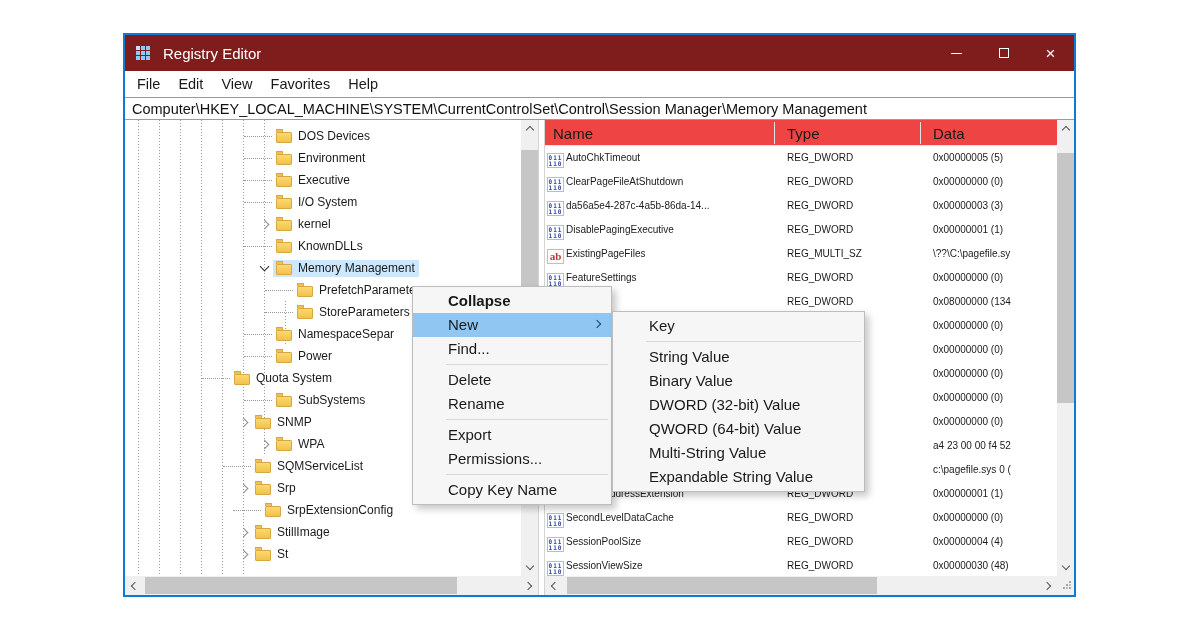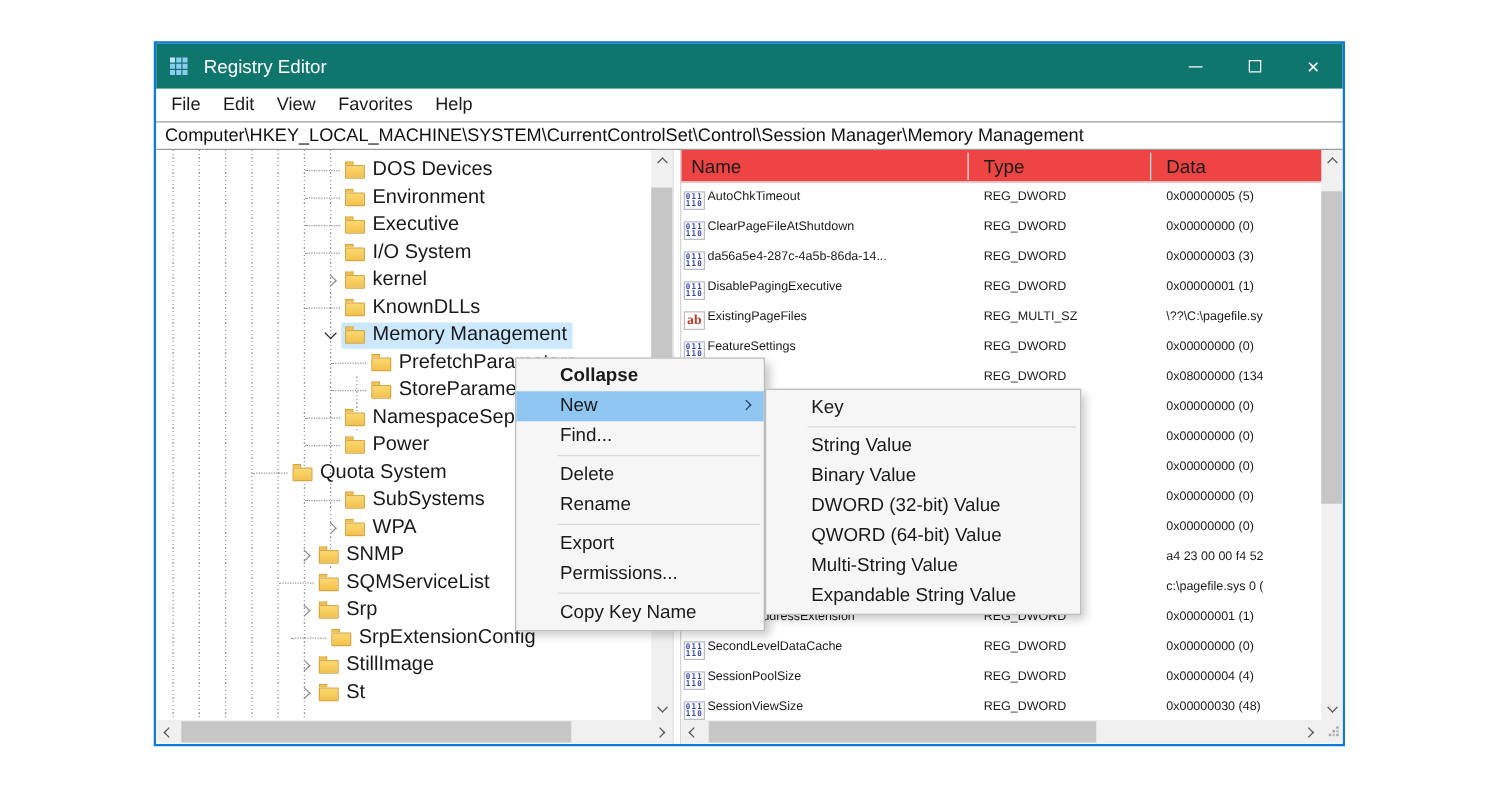--- a/index.html
+++ b/index.html
@@ -3,21 +3,21 @@
 <meta charset="utf-8">
 <style>
   html,body{margin:0;padding:0;background:#ffffff;}
   *{box-sizing:border-box;}
   .canvas{position:relative;width:1200px;height:628px;background:#fff;overflow:hidden;
           font-family:"Liberation Sans",sans-serif;color:#1a1a1a;}
   
   .window{position:absolute;left:123px;top:33px;width:953px;height:564px;
           border:2px solid #0c7bd8;background:#fff;display:flex;flex-direction:column;}
   
-  .titlebar{height:36px;background:#0f766e;display:flex;align-items:center;color:#fff;flex:0 0 36px;}
+  .titlebar{height:36px;background:#7f1d1d;display:flex;align-items:center;color:#fff;flex:0 0 36px;}
   .appicon{width:15px;height:15px;margin-left:11px;display:grid;grid-template-columns:repeat(3,4px);
            grid-template-rows:repeat(3,4px);gap:1px;}
   .appicon i{background:#8ecbf2;}
   .appicon i:nth-child(1){background:#bfe3f8;}
   .title{margin-left:12px;font-size:15px;}
   .wctrls{margin-left:auto;display:flex;height:100%;}
   .wbtn{width:47px;height:100%;display:flex;align-items:center;justify-content:center;}
   .glyph-min{width:11px;height:1px;background:#fff;}
   .glyph-max{width:10px;height:10px;border:1px solid #fff;}
   .glyph-close{font-size:17px;color:#fff;line-height:1;}
@@ -44,21 +44,21 @@
   .chev.right{transform:rotate(-45deg);}
   .chev.down{border-color:#2b2b2b;transform:rotate(45deg);margin-top:-3px;}
   .stub{position:absolute;left:-11px;top:50%;width:28px;height:0;
         border-top:1px dotted #9a9a9a;}
   .node{display:flex;align-items:center;gap:6px;padding:1px 4px 2px 3px;}
   .node.selected{background:#cce8ff;}
   .folder{position:relative;width:16px;height:11px;background:linear-gradient(#fcd96e,#f2c14f);
           border:1px solid #d9a73f;border-radius:1px;flex:0 0 16px;margin-top:3px;}
   .folder .ftab{position:absolute;left:-1px;top:-4px;width:7px;height:3px;background:#eec257;
           border:1px solid #d9a73f;border-bottom:none;border-radius:1px 1px 0 0;}
-  .tlabel{font-size:16px;text-align:right;}
+  .tlabel{font-size:12px;text-align:right;}
   
   .list-header{position:absolute;left:0;top:0;right:0;height:26px;border-bottom:1px solid #e6e6e6;background:#ef4444;}
   .hcol{position:absolute;top:5px;font-size:15px;color:#1a1a1a;}
   .hc-name{left:8px;} .hc-type{left:242px;} .hc-data{left:388px;}
   .hsep{position:absolute;top:2px;height:22px;width:1px;background:#e2e2e2;}
   .hsep1{left:229px;} .hsep2{left:375px;}
   .list-rows{position:absolute;left:0;top:29px;right:0;bottom:19px;overflow:hidden;}
   .list-row{position:relative;height:24px;white-space:nowrap;}
   .cell{position:absolute;top:3px;font-size:10px;}
   .cell-name{left:21px;width:208px;overflow:hidden;}
@@ -291,40 +291,40 @@
                 <span class="slot">
                   <i class="stub"></i>
                 </span>
                 <span class="node">
                   <span class="folder">
                     <i class="ftab"></i>
                   </span>
                   <span class="tlabel">SubSystems</span>
                 </span>
               </div>
-              <div class="tree-row" style="padding-left: 130px;">
+              <div class="tree-row" style="padding-left: 109px;">
                 <span class="slot">
                   <i class="chev right"></i>
                 </span>
                 <span class="node">
                   <span class="folder">
                     <i class="ftab"></i>
                   </span>
+                  <span class="tlabel">SNMP</span>
+                </span>
+              </div>
+              <div class="tree-row" style="padding-left: 130px;">
+                <span class="slot">
+                  <i class="chev right"></i>
+                </span>
+                <span class="node">
+                  <span class="folder">
+                    <i class="ftab"></i>
+                  </span>
                   <span class="tlabel">WPA</span>
-                </span>
-              </div>
-              <div class="tree-row" style="padding-left: 109px;">
-                <span class="slot">
-                  <i class="chev right"></i>
-                </span>
-                <span class="node">
-                  <span class="folder">
-                    <i class="ftab"></i>
-                  </span>
-                  <span class="tlabel">SNMP</span>
                 </span>
               </div>
               <div class="tree-row" style="padding-left: 109px;">
                 <span class="slot">
                   <i class="stub"></i>
                 </span>
                 <span class="node">
                   <span class="folder">
                     <i class="ftab"></i>
                   </span>

